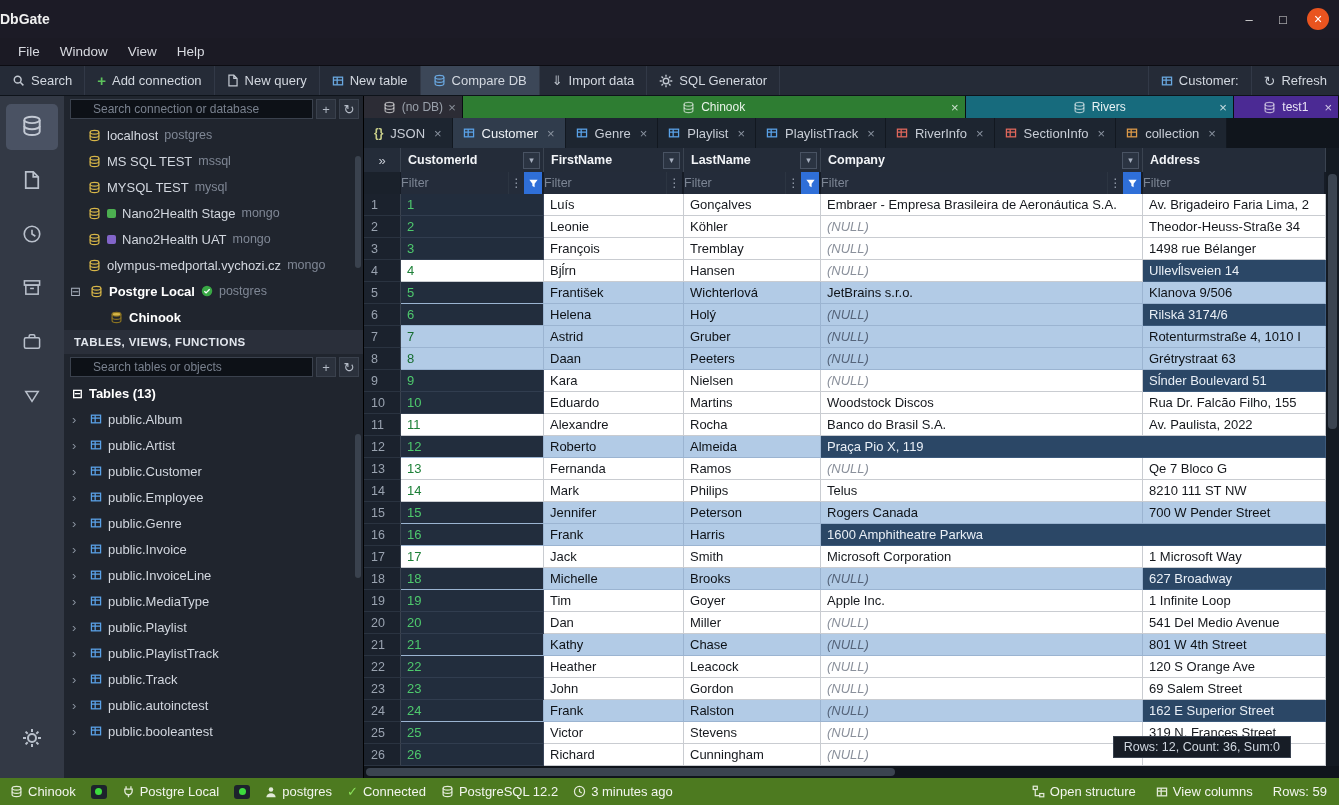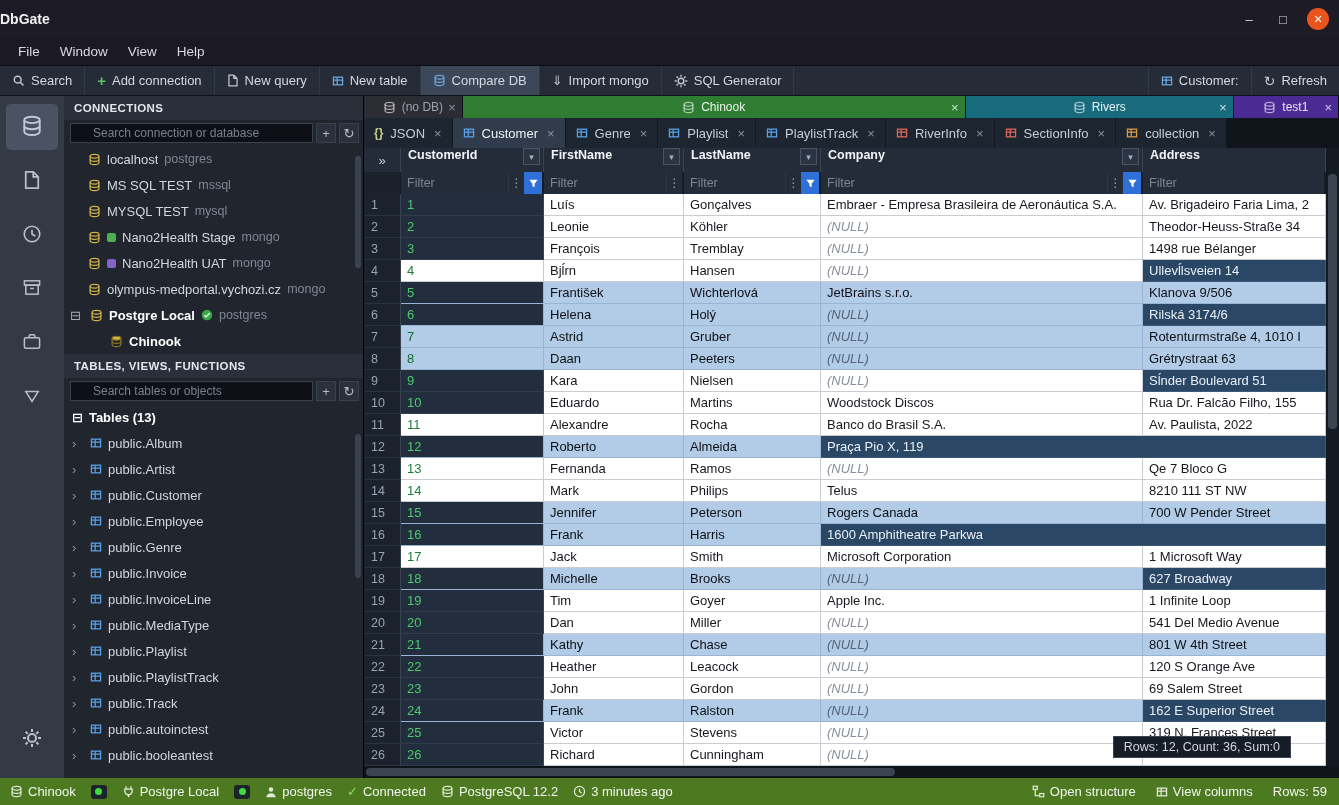--- a/index.html
+++ b/index.html
@@ -73,27 +73,27 @@
   .objtabs { height:30px; display:flex; flex:none; background:#10151c; overflow:hidden; }
   .objtab { display:flex; align-items:center; gap:7px; padding:0 10px; background:#1d2530; border-right:1px solid #121820; color:#c8cdd6; font-size:13px; white-space:nowrap; }
   .objtab.active { background:#303c4c; color:#eef1f5; }
   .objtab .tab-close { color:#8a93a0; font-size:13px; margin-left:2px; }
   .json-ic { color:#c9cf8a; font-weight:bold; font-size:12px; }
 
   
   .gridwrap { flex:1; position:relative; min-height:0; }
   .g-header { height:24px; display:flex; background:#242c39; margin-right:13px; }
   .h-corner { width:37px; flex:none; display:flex; align-items:center; justify-content:center; color:#c6cbd4; font-size:13px; border-right:1px solid #3a4350; }
-  .h-cell { display:flex; align-items:flex-start; padding-left:7px; border-right:1px solid #3a4350; color:#f2f4f7; font-weight:bold; font-size:12.5px; }
+  .h-cell { display:flex; align-items:center; padding-left:7px; border-right:1px solid #3a4350; color:#f2f4f7; font-weight:bold; font-size:12.5px; }
   .h-label { flex:1; overflow:hidden; white-space:nowrap; }
   .h-drop { width:17px; height:17px; border:1px solid #495363; background:#2b3442; color:#a8b1c0; font-size:9px; display:flex; align-items:center; justify-content:center; margin-right:3px; flex:none; }
   .g-filter { height:22px; display:flex; background:#1a212b; margin-right:13px; }
   .f-corner { width:37px; flex:none; border-right:1px solid #161c26; }
   .f-cell { display:flex; align-items:center; background:#242c3a; border-right:2px solid #161c26; overflow:hidden; }
-  .f-ph { flex:1; color:#7d8695; font-size:12.5px; padding-left:6px; white-space:nowrap; overflow:hidden; }
+  .f-ph { flex:1; color:#7d8695; font-size:12.5px; white-space:nowrap; overflow:hidden; }
   .f-kebab { width:16px; height:100%; display:flex; align-items:center; justify-content:center; color:#98a1b0; border-left:1px solid #2c3542; font-size:12px; flex:none; }
   .f-funnel { width:18px; height:100%; background:#2f6fd8; display:flex; align-items:center; justify-content:center; flex:none; }
   .g-body { margin-right:13px; height:572px; overflow:hidden; background:#e9eaec; }
   .g-row { height:22px; display:flex; }
   .c-num { width:37px; flex:none; background:#1b222d; color:#9aa3b0; font-size:12.5px; display:flex; align-items:center; padding-left:7px; border-bottom:1px solid #2a3340; border-right:1px solid #3a4350; }
   .cell { display:flex; align-items:center; padding-left:6px; background:#ffffff; color:#15181d; font-size:13px; white-space:nowrap; overflow:hidden; border-right:1px solid #c9ccd1; border-bottom:1px solid #c9ccd1; }
   .w-id { width:143px; flex:none; }
   .w-first { width:140px; flex:none; }
   .w-last { width:137px; flex:none; }
   .w-comp { width:322px; flex:none; }
@@ -189,21 +189,21 @@
                 <path d="M2.6 8c0 1.3 2.4 2.3 5.4 2.3S13.4 9.3 13.4 8" fill="none"></path>
               </g>
             </svg>
           </span>
           <span class="tlabel">Compare DB</span>
         </div>
         <div class="tbtn">
           <span class="tic">
             <span class="g arrow">⇓</span>
           </span>
-          <span class="tlabel">Import mongo</span>
+          <span class="tlabel">Import data</span>
         </div>
         <div class="tbtn">
           <span class="tic">
             <svg width="14" height="14" viewBox="0 0 20 20">
               <g stroke="#c3c9d2" stroke-width="2" fill="none">
                 <circle cx="10" cy="10" r="4"></circle>
                 <path d="M10 1v3M10 16v3M1 10h3M16 10h3M3.6 3.6l2.1 2.1M14.3 14.3l2.1 2.1M16.4 3.6l-2.1 2.1M5.7 14.3l-2.1 2.1"></path>
               </g>
             </svg>
           </span>
@@ -282,23 +282,20 @@
           <span><svg width="20" height="20" viewBox="0 0 20 20">
               <g stroke="#b9c0cb" stroke-width="2" fill="none">
                 <circle cx="10" cy="10" r="4"></circle>
                 <path d="M10 1v3M10 16v3M1 10h3M16 10h3M3.6 3.6l2.1 2.1M14.3 14.3l2.1 2.1M16.4 3.6l-2.1 2.1M5.7 14.3l-2.1 2.1"></path>
               </g>
             </svg></span>
         </div>
       </div>
 
     <div class="leftpanel">
-      <div class="phead">
-        <span>CONNECTIONS</span>
-      </div>
       <div class="psearchrow">
         <input class="psearch" placeholder="Search connection or database" style="">
         <span class="pbtn">+</span>
         <span class="pbtn">↻</span>
       </div>
       <div class="clist" id="conn-list">
           <div class="citem">
             <span class="tic">
               <svg width="13" height="13" viewBox="0 0 16 16">
                 <g fill="none" stroke="#d7b648" stroke-width="1.5">

